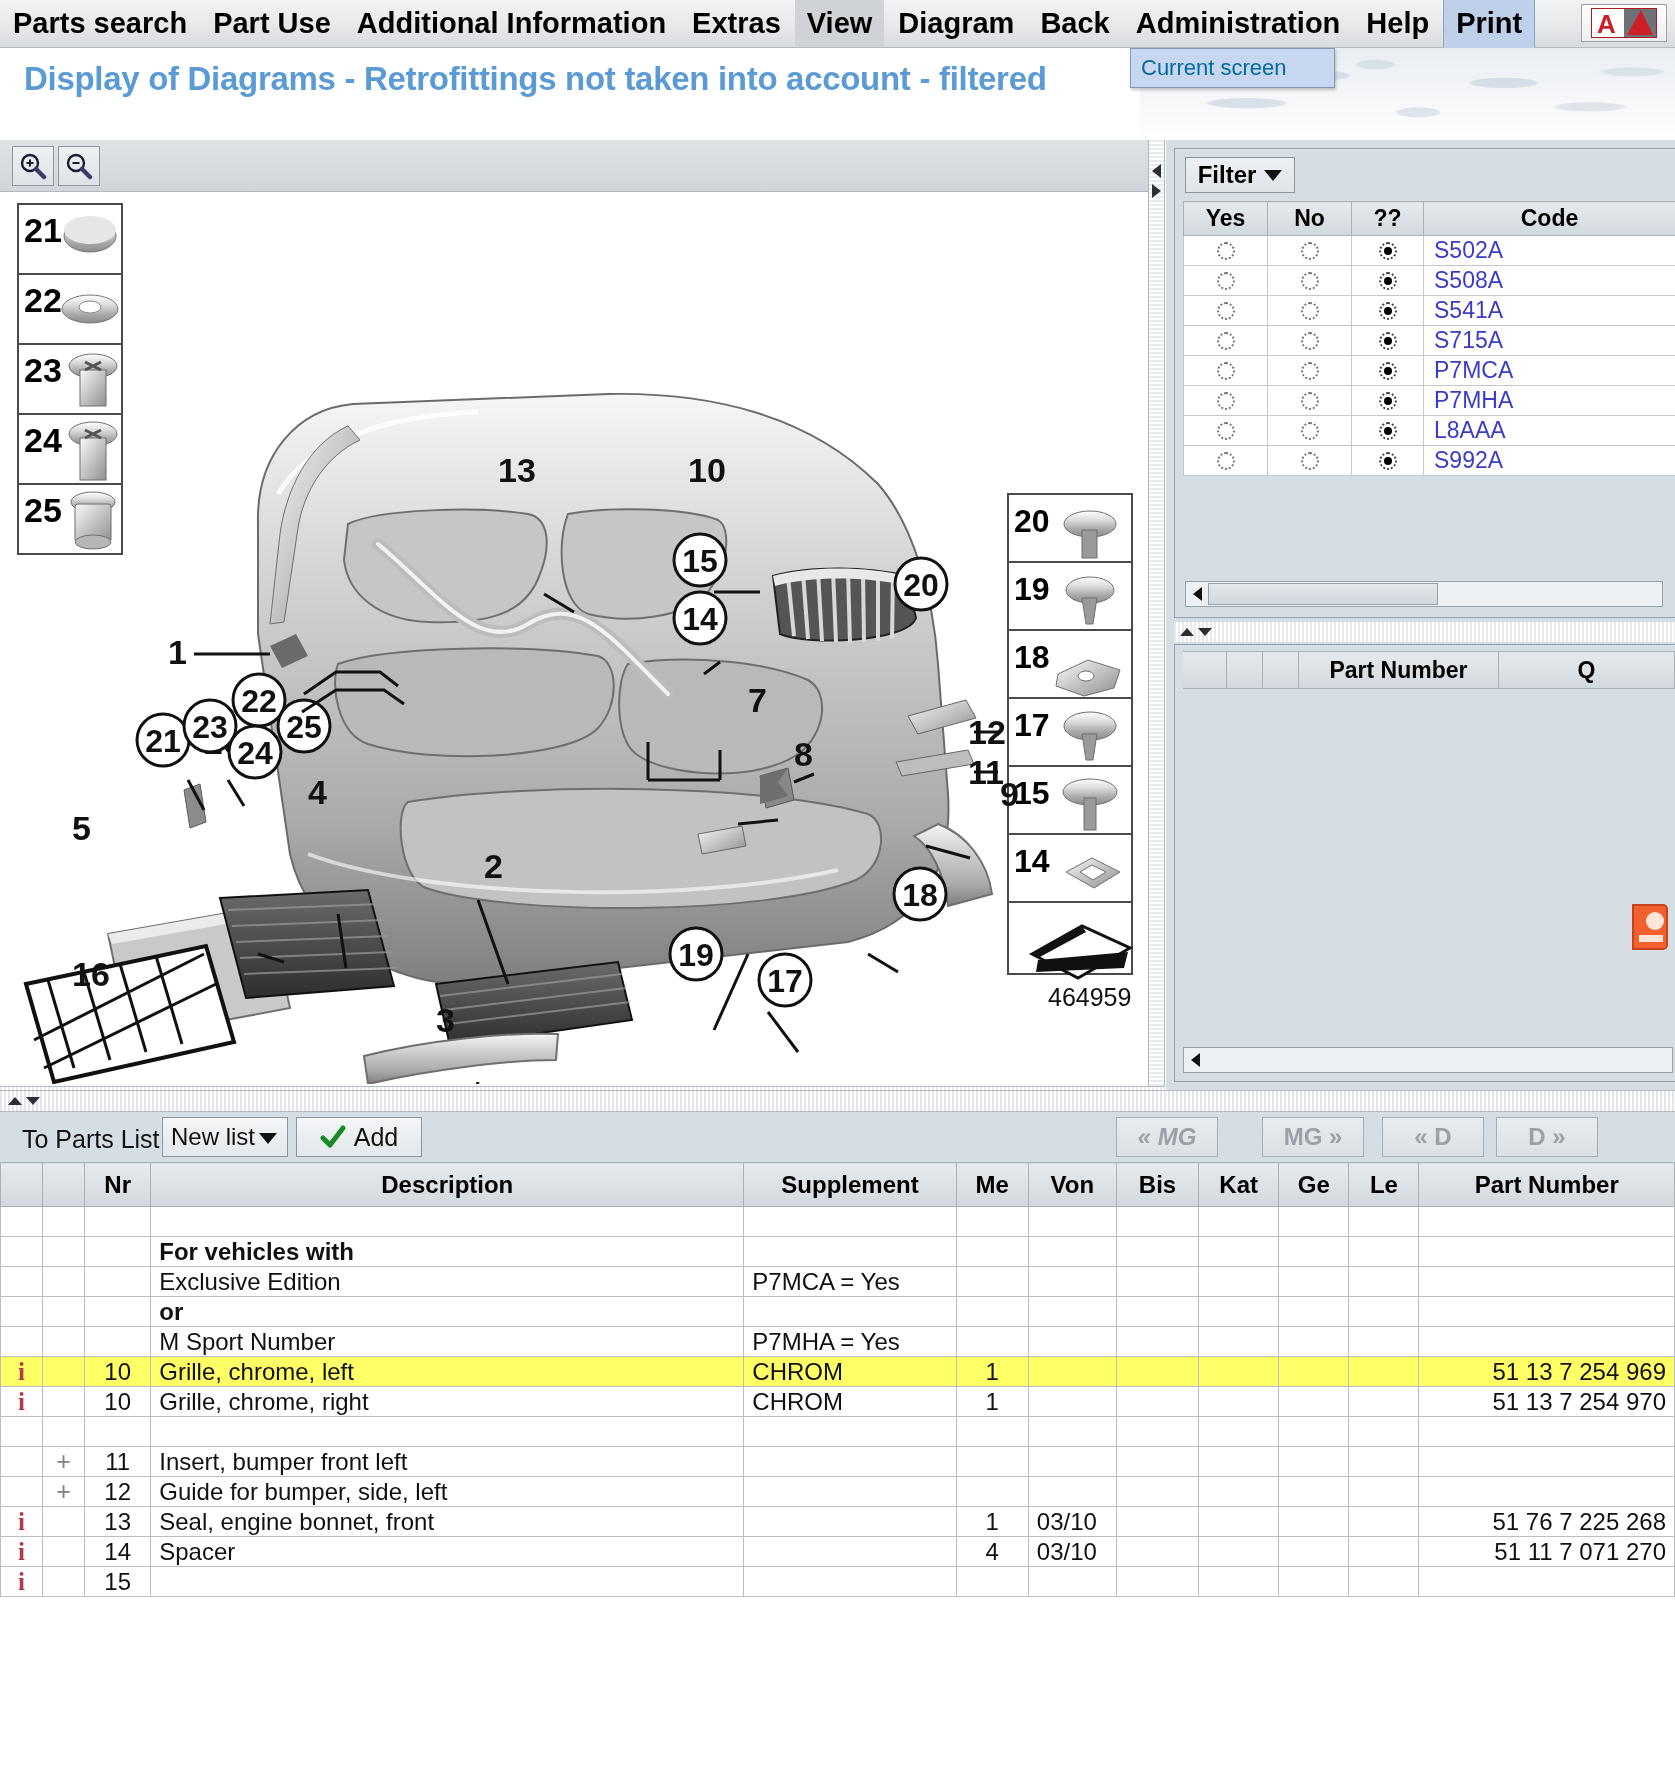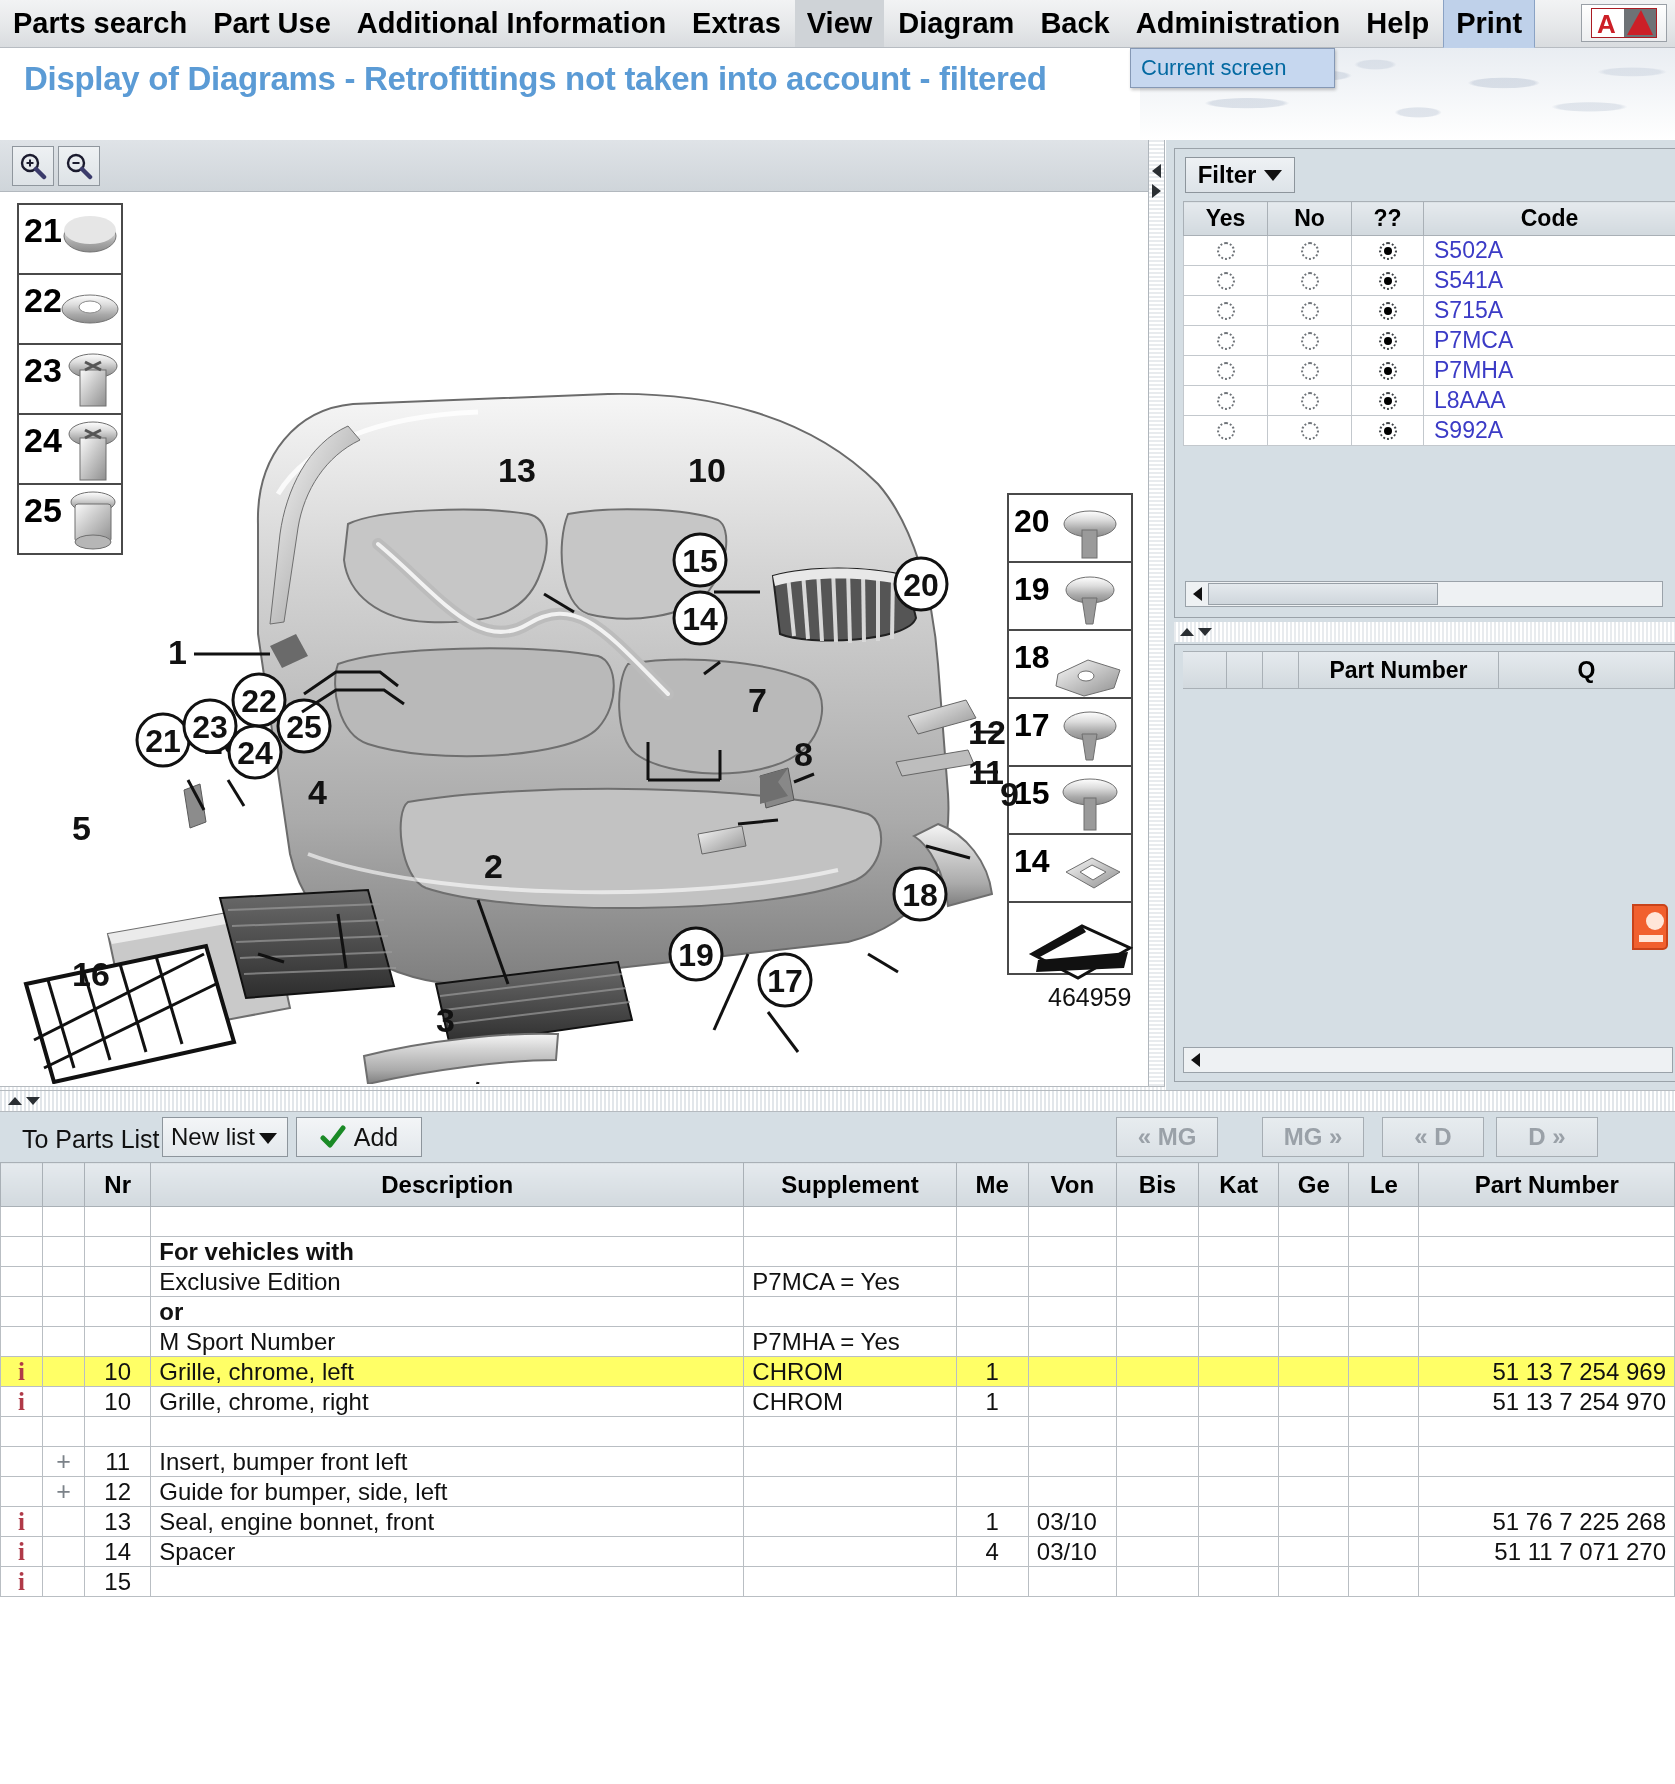--- a/index.html
+++ b/index.html
@@ -257,21 +257,21 @@
     display:flex; align-items:center; justify-content:center; gap:8px;
   }
   #add-btn .ab-txt { font-size: 25px; color: #111; }
   .btn-nav {
     position: absolute; top: 5px; height: 40px; width: 102px;
     background: linear-gradient(to bottom,#e7ecef,#dae0e5);
     border: 1px solid #a6adb3;
     display: flex; align-items: center; justify-content: center;
     font-size: 24px; font-weight: bold; color: #9aa1a8;
   }
-  #btn-mg-prev { left: 1116px; }
+  #btn-mg-prev { left: 1116px; font-style: italic; }
   #btn-mg-next { left: 1262px; }
   #btn-d-prev  { left: 1382px; }
   #btn-d-next  { left: 1496px; }
 
   
   #datatable-wrap {
     position: absolute; left: 0; top: 1162px; width: 1675px; height: 622px;
     background: #fff; overflow: hidden;
   }
   #datatable { width: 1675px; border-collapse: collapse; table-layout: fixed; }
@@ -671,20 +671,26 @@
           <tr>
             <td><span class="radio"></span></td>
             <td><span class="radio"></span></td>
             <td><span class="radio sel"></span></td>
             <td class="code">S502A</td>
           </tr>
           <tr>
             <td><span class="radio"></span></td>
             <td><span class="radio"></span></td>
             <td><span class="radio sel"></span></td>
+            <td class="code">S508A</td>
+          </tr>
+          <tr>
+            <td><span class="radio"></span></td>
+            <td><span class="radio"></span></td>
+            <td><span class="radio sel"></span></td>
             <td class="code">S541A</td>
           </tr>
           <tr>
             <td><span class="radio"></span></td>
             <td><span class="radio"></span></td>
             <td><span class="radio sel"></span></td>
             <td class="code">S715A</td>
           </tr>
           <tr>
             <td><span class="radio"></span></td>

